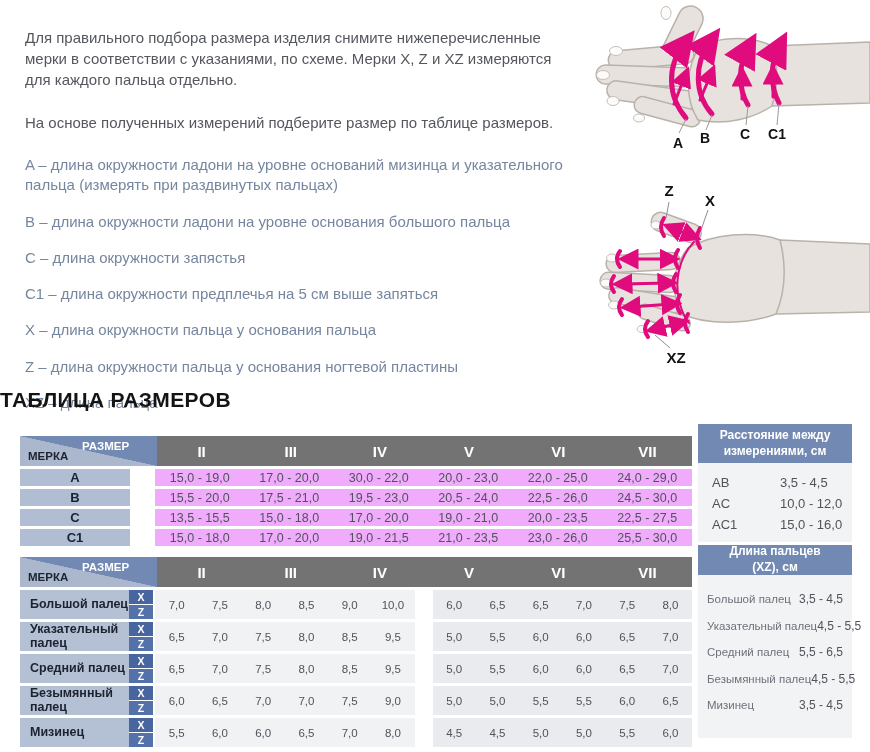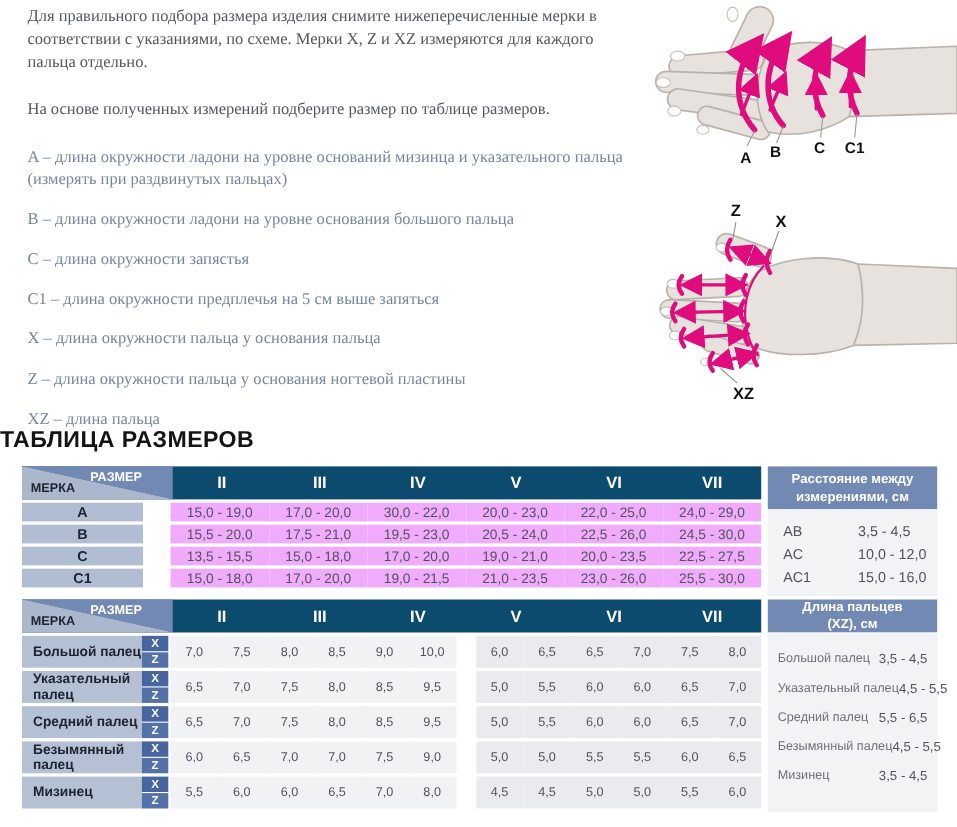--- a/index.html
+++ b/index.html
@@ -2,31 +2,31 @@
 <html lang="ru"><head>
 <meta charset="utf-8">
 <style>
   html,body{margin:0;padding:0;background:#fff;}
   body{
     width:870px;height:752px;position:relative;overflow:hidden;
     font-family:"Liberation Sans","DejaVu Sans",sans-serif;
     -webkit-font-smoothing:antialiased;
   }
   
-  .intro{position:absolute;left:25px;top:5px;width:556px;font-family:Liberation Serif, serif;}
+  .intro{position:absolute;left:25px;top:27px;width:556px;}
   .intro p{margin:0 0 22px 0;font-size:15px;line-height:1.4;color:#54575d;}
   .m-item{font-size:15px;line-height:1.35;color:#76869f;margin-bottom:16px;}
   
   .hand1{position:absolute;left:582px;top:2px;}
   .hand2{position:absolute;left:582px;top:172px;}
   
   .tbl-title{position:absolute;top:388px;left:0;width:870px;
     font-size:21px;font-weight:bold;color:#141414;letter-spacing:.4px;}
   
-  .thead{display:flex;height:30px;background:#0c4a6e;}
+  .thead{display:flex;height:30px;background:#737373;margin-top:12px;}
   .corner{width:137px;position:relative;flex:none;
     background:linear-gradient(to top right,#aab7cd 49.6%,#7289b3 50.4%);}
   .corner .c-size{position:absolute;top:4px;left:62px;color:#fff;font-weight:bold;font-size:11.5px;}
   .corner .c-measure{position:absolute;bottom:4px;left:8px;color:#1d2430;font-weight:bold;font-size:11.5px;}
   .hcol{flex:1;display:flex;align-items:center;justify-content:center;
     color:#fff;font-weight:bold;font-size:15px;}
   
   .tbl1{position:absolute;left:20px;top:424px;width:672px;}
   .t1-body{margin-top:3px;}
   .t1-row{display:flex;height:17px;margin-bottom:3px;}

